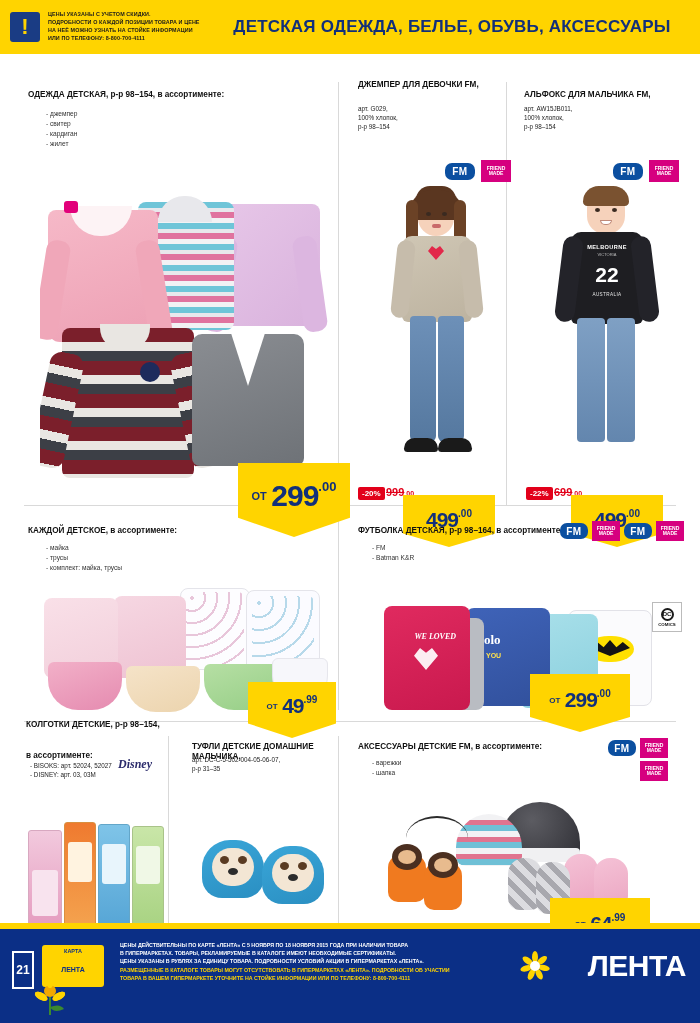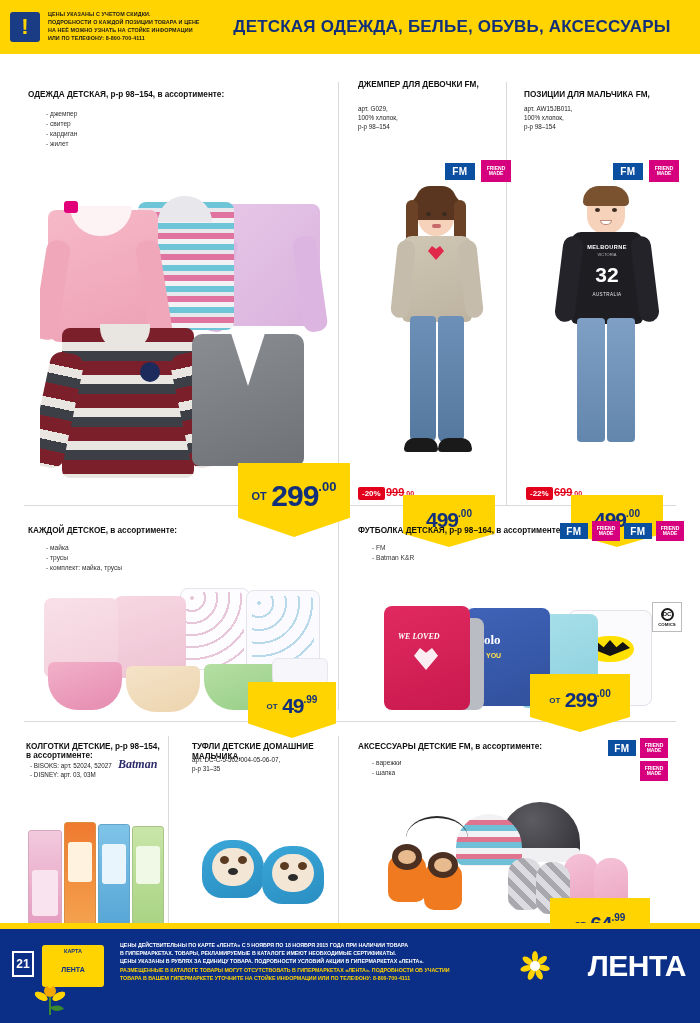--- a/index.html
+++ b/index.html
@@ -67,20 +67,21 @@
     position: absolute; color: #e2001a; font-weight: bold; font-size: 11px;
     text-decoration: line-through;
   }
   .oldprice .kop { font-size: 7px; }
 
   
   .fm {
     position: absolute; background: #0b4fa0; color: #fff; font-weight: bold;
     font-size: 10px; display:flex; align-items:center; justify-content:center;
     letter-spacing: .5px;
+    border-radius: 7px;
   }
   .friendmade {
     position: absolute; background: #d6007f; color: #fff; font-weight: bold;
     font-size: 5px; line-height: 1.1; text-align: center;
     display:flex; align-items:center; justify-content:center;
   }
   .dccomics {
     position: absolute; background: #fff; border:1px solid #bbb; color:#111;
     font-size: 4.4px; font-weight:bold; text-align:center;
     display:flex; flex-direction:column; align-items:center; justify-content:center;
@@ -100,21 +101,21 @@
 
   
   .footer {
     position: absolute; bottom: 0; left: 0; width: 700px; height: 100px;
     background: #0b2f86;
   }
   .footer-strip {
     position:absolute; top:0; left:0; width:700px; height:6px; background:#ffd400;
   }
   .pagebox {
-    position: absolute; left: 12px; top: 28px; width: 22px; height: 26px;
+    position: absolute; left: 12px; top: 28px; width: 22px; height: 38px;
     border: 2px solid #fff; color:#fff; font-size: 12px; font-weight:bold;
     display:flex; align-items:center; justify-content:center;
   }
   .cardimg {
     position:absolute; left:42px; top:22px; width:62px; height:42px;
     background:#ffd400; border-radius:3px; color:#0b2f86;
     font-size:5.5px; font-weight:bold; text-align:center; padding-top:3px;
   }
   .cardimg .lenta-mini { font-size:7px; margin-top:12px; color:#0b2f86; }
   .footer-text {
@@ -236,21 +237,21 @@
       <span>999</span><span class="kop">.00</span>
     </div>
     <div class="pricetag small" style="left:403px;top:427px;width:92px;height:52px;">
       <div class="inner">
         <span class="rub">499</span><span class="kop">.00</span>
       </div>
     </div>
   </div>
 
   <div>
-    <div class="block-title" style="position:absolute;left:524px;top:22px;width:150px;">ПОЗИЦИИ ДЛЯ МАЛЬЧИКА FM,</div>
+    <div class="block-title" style="position:absolute;left:524px;top:22px;width:150px;">АЛЬФОКС ДЛЯ МАЛЬЧИКА FM,</div>
     <div class="spec" style="position:absolute;left:524px;top:36px;">арт. AW15JB011,</div>
     <div class="spec" style="position:absolute;left:524px;top:45px;">100% хлопок,</div>
     <div class="spec" style="position:absolute;left:524px;top:54px;">р-р 98–154</div>
 
     <div class="fm" style="left:613px;top:95px;width:30px;height:17px;">
         <span>FM</span>
       </div>
     <div class="friendmade" style="left:649px;top:92px;width:30px;height:22px;">
       <div><span>FRIEND</span><br><span>MADE</span></div>
     </div>
@@ -260,21 +261,21 @@
       <div style="position:absolute;left:38px;top:0px;width:46px;height:20px;background:#7a5230;border-radius:22px 22px 6px 6px;"></div>
       <div style="position:absolute;left:50px;top:22px;width:5px;height:4px;background:#3a2a20;border-radius:50%;"></div>
       <div style="position:absolute;left:67px;top:22px;width:5px;height:4px;background:#3a2a20;border-radius:50%;"></div>
       <div style="position:absolute;left:55px;top:34px;width:12px;height:5px;background:#fff;border-radius:0 0 6px 6px;border:1px solid #c08a7a;"></div>
 
       <div style="position:absolute;left:26px;top:46px;width:72px;height:92px;background:#1e1e22;border-radius:10px 10px 6px 6px;"></div>
       <div style="position:absolute;left:14px;top:50px;width:20px;height:86px;background:#232329;border-radius:10px;transform:rotate(7deg);"></div>
       <div style="position:absolute;left:90px;top:50px;width:20px;height:86px;background:#232329;border-radius:10px;transform:rotate(-7deg);"></div>
       <div style="position:absolute;left:36px;top:58px;width:52px;height:9px;color:#fff;font-size:5.6px;font-weight:bold;text-align:center;letter-spacing:.4px;">MELBOURNE</div>
       <div style="position:absolute;left:36px;top:66px;width:52px;height:8px;color:#bdbdbd;font-size:4px;text-align:center;">VICTORIA</div>
-      <div style="position:absolute;left:44px;top:74px;width:36px;height:30px;color:#fff;font-size:21px;font-weight:bold;text-align:center;line-height:30px;">32</div>
+      <div style="position:absolute;left:44px;top:74px;width:36px;height:30px;color:#fff;font-size:21px;font-weight:bold;text-align:center;line-height:30px;">22</div>
       <div style="position:absolute;left:34px;top:106px;width:56px;height:8px;color:#e4e4e4;font-size:4.6px;text-align:center;letter-spacing:.4px;">AUSTRALIA</div>
 
       <div style="position:absolute;left:32px;top:132px;width:28px;height:124px;background:linear-gradient(180deg,#7fa0c4,#6386ae);border-radius:4px;"></div>
       <div style="position:absolute;left:62px;top:132px;width:28px;height:124px;background:linear-gradient(180deg,#7fa0c4,#6386ae);border-radius:4px;"></div>
     </div>
 
     <div class="discount" style="left:526px;top:419px;">-22%</div>
     <div class="oldprice" style="left:554px;top:418px;">
       <span>699</span><span class="kop">.00</span>
     </div>
@@ -343,38 +344,38 @@
 
       <div class="garment" style="left:140px;top:16px;width:78px;height:94px;background:linear-gradient(160deg,#a9e0ea,#89cfdd);border-radius:8px;"></div>
 
       <div class="garment" style="left:86px;top:10px;width:84px;height:98px;background:linear-gradient(160deg,#3f63b8,#31509c);border-radius:8px;"></div>
       <div class="garment" style="left:104px;top:34px;width:48px;height:20px;color:#fff;font-size:13px;font-weight:bold;font-family:'Liberation Serif',serif;">olo</div>
       <div class="garment" style="left:106px;top:54px;width:48px;height:12px;color:#ffe24d;font-size:7px;font-weight:bold;">YOU</div>
 
       <div class="garment" style="left:60px;top:20px;width:44px;height:92px;background:#b9bcc2;border-radius:8px;"></div>
 
       <div class="garment" style="left:4px;top:8px;width:86px;height:104px;background:linear-gradient(160deg,#e02a5f,#c9194e);border-radius:8px;"></div>
-      <div class="garment" style="left:18px;top:34px;width:58px;height:14px;color:#fff;font-size:8px;font-weight:bold;text-align:left;font-family:'Liberation Serif',serif;font-style:italic;">WE LOVED</div>
+      <div class="garment" style="left:18px;top:34px;width:58px;height:14px;color:#fff;font-size:8px;font-weight:bold;text-align:right;font-family:'Liberation Serif',serif;font-style:italic;">WE LOVED</div>
       <div class="garment" style="left:34px;top:50px;width:24px;height:22px;background:#fff;clip-path:polygon(50% 100%,0 35%,25% 0,50% 22%,75% 0,100% 35%);opacity:.92;"></div>
     </div>
 
     <div class="pricetag small" style="left:530px;top:606px;width:100px;height:58px;">
       <div class="inner">
         <span class="ot">ОТ</span>
         <span class="rub">299</span><span class="kop">.00</span>
       </div>
     </div>
   </div>
 
   <div>
-    <div class="block-title" style="position:absolute;left:26px;top:674px;width:140px;">КОЛГОТКИ ДЕТСКИЕ, р-р 98–154,</div>
+    <div class="block-title" style="position:absolute;left:26px;top:652px;width:140px;">КОЛГОТКИ ДЕТСКИЕ, р-р 98–154,</div>
     <div class="block-title" style="position:absolute;left:26px;top:683px;width:140px;">в ассортименте:</div>
     <div class="spec" style="position:absolute;left:30px;top:693px;">- BISOKS: арт. 52024, 52027</div>
     <div class="spec" style="position:absolute;left:30px;top:702px;">- DISNEY: арт. 03, 03М</div>
-    <div class="disney" style="left:118px;top:689px;">Batman</div>
+    <div class="disney" style="left:118px;top:689px;">Disney</div>
 
     <div class="art" style="left:28px;top:728px;width:140px;height:135px;">
       <div class="garment" style="left:0px;top:34px;width:34px;height:96px;background:linear-gradient(180deg,#f2c9dd,#e59dc0);border:1px solid #d8a8c0;border-radius:3px;"></div>
       <div class="garment" style="left:4px;top:74px;width:26px;height:46px;background:#f8e3ee;border-radius:3px;"></div>
       <div class="garment" style="left:36px;top:26px;width:32px;height:104px;background:linear-gradient(180deg,#ef7a2f,#f4a24e);border:1px solid #d98f3f;border-radius:3px;"></div>
       <div class="garment" style="left:40px;top:46px;width:24px;height:40px;background:#fff3e0;border-radius:3px;"></div>
       <div class="garment" style="left:70px;top:28px;width:32px;height:102px;background:linear-gradient(180deg,#7fc4e8,#57a6d6);border:1px solid #63a6c9;border-radius:3px;"></div>
       <div class="garment" style="left:74px;top:48px;width:24px;height:40px;background:#e8f5fc;border-radius:3px;"></div>
       <div class="garment" style="left:104px;top:30px;width:32px;height:100px;background:linear-gradient(180deg,#c9e6a8,#a9d383);border:1px solid #a9c389;border-radius:3px;"></div>
       <div class="garment" style="left:108px;top:50px;width:24px;height:38px;background:#f0f8e6;border-radius:3px;"></div>

